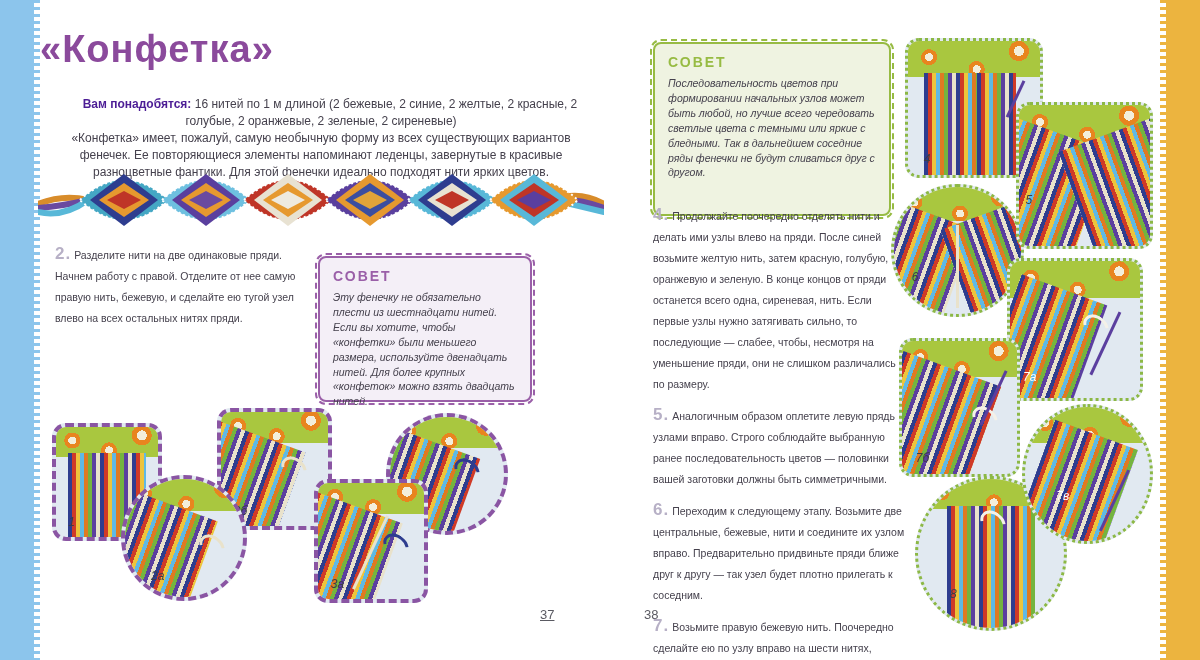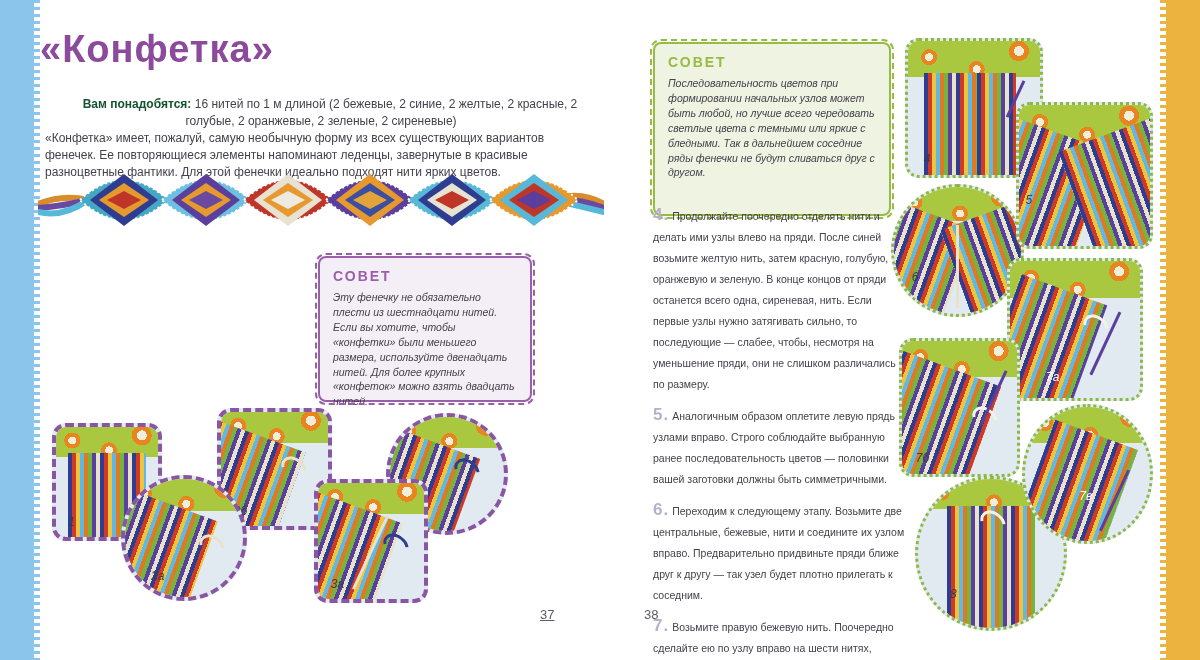--- a/index.html
+++ b/index.html
@@ -27,24 +27,24 @@
   
   .title{
     position:absolute;left:40px;top:28px;width:562px;
     text-align:left;font-size:38px;font-weight:bold;
     color:var(--title);letter-spacing:1px;
   }
   .materials{
     position:absolute;left:45px;top:84px;width:552px;
     text-align:center;font-size:12px;line-height:1.4;
   }
-  .materials b{color:#14532d;padding-left:18px;}
+  .materials b{color:#4c1d95;padding-left:18px;}
   .intro{
     position:absolute;left:45px;top:118px;width:552px;
-    text-align:left;font-size:12px;line-height:1.4;
+    text-align:center;font-size:12px;line-height:1.4;
   }
   
   .bracelet{position:absolute;left:38px;top:158px;width:566px;height:84px;}
   
   .steps{position:absolute;font-size:10.5px;line-height:21px;}
   .steps-left{left:55px;top:243px;width:262px;}
   .steps-right{left:653px;top:204px;width:252px;}
   .step{margin:0 0 9px 0;}
   .step-num{
     font-size:17px;font-weight:bold;color:var(--stepnum);
@@ -97,21 +97,21 @@
   }
   .curl.beige{border-top-color:#e9e2cb;border-left-color:#e9e2cb;}
   .curl.blue{border-top-color:#2e3d8f;border-left-color:#2e3d8f;}
   .curl.white{border-top-color:#f4f1e8;border-left-color:#f4f1e8;}
   .strand{position:absolute;width:3px;background:#5b3f9f;transform:rotate(25deg);}
   .strand.beige{background:#e9e2cb;}
   .ph-label{
     position:absolute;left:12%;bottom:7%;font-size:12px;color:#3c3c48;
     font-style:italic;
   }
-  .ph-label.light{color:#ffffff;margin-left:23px;}
+  .ph-label.light{color:#ffffff;}
   
   .pagenum{position:absolute;top:607px;font-size:13px;color:#5a5a62;}
   .pagenum-left{left:540px;text-decoration:underline;}
   .pagenum-right{left:644px;}
 </style>
 </head>
 <body>
 
 <div class="edge edge-left"></div>
 <div class="edge edge-right"></div>
@@ -149,20 +149,21 @@
     <polygon points="414,16 448,42 414,68 380,42" fill="#2e3d8f"></polygon>
     <polygon points="414,25 439,42 414,59 389,42" fill="#e8e2d2"></polygon>
     <polygon points="414,33 431,42 414,51 397,42" fill="#bf3527"></polygon>
     <path d="M 452,42 Q 496,2 540,42 Q 496,82 452,42 Z" fill="#e6992f" stroke="#ffffff" stroke-width="2" stroke-dasharray="2 3"></path>
     <polygon points="496,16 530,42 496,68 462,42" fill="#58b8d8"></polygon>
     <polygon points="496,25 521,42 496,59 471,42" fill="#bf3527"></polygon>
     <polygon points="496,33 513,42 496,51 479,42" fill="#5a3f9e"></polygon>
   </svg>
 
 <div class="steps steps-left">
+  <p class="step"><span class="step-num">2.</span><span>Разделите нити на две одинаковые пряди. Начнем работу с правой. Отделите от нее самую правую нить, бежевую, и сделайте ею тугой узел влево на всех остальных нитях пряди.</span></p>
 </div>
 
 <div class="tip tip-purple">
   <h3>СОВЕТ</h3>
   <p>Эту фенечку не обязательно плести из шестнадцати нитей. Если вы хотите, чтобы «конфетки» были меньшего размера, используйте двенадцать нитей. Для более крупных «конфеток» можно взять двадцать нитей.</p>
 </div>
 
 <div class="ph sq purple" style="left:52px;top:423px;width:110px;height:118px;z-index:1">
   <div class="tape"></div>
   <div class="threads" style="background-image: repeating-linear-gradient(90deg, rgb(46, 61, 143) 0px, rgb(46, 61, 143) 4px, rgb(207, 58, 39) 4px, rgb(207, 58, 39) 8px, rgb(237, 196, 60) 8px, rgb(237, 196, 60) 12px, rgb(95, 185, 228) 12px, rgb(95, 185, 228) 16px, rgb(223, 122, 34) 16px, rgb(223, 122, 34) 20px, rgb(116, 180, 63) 20px, rgb(116, 180, 63) 24px, rgb(91, 63, 159) 24px, rgb(91, 63, 159) 28px, rgb(233, 226, 203) 28px, rgb(233, 226, 203) 32px);"></div>

